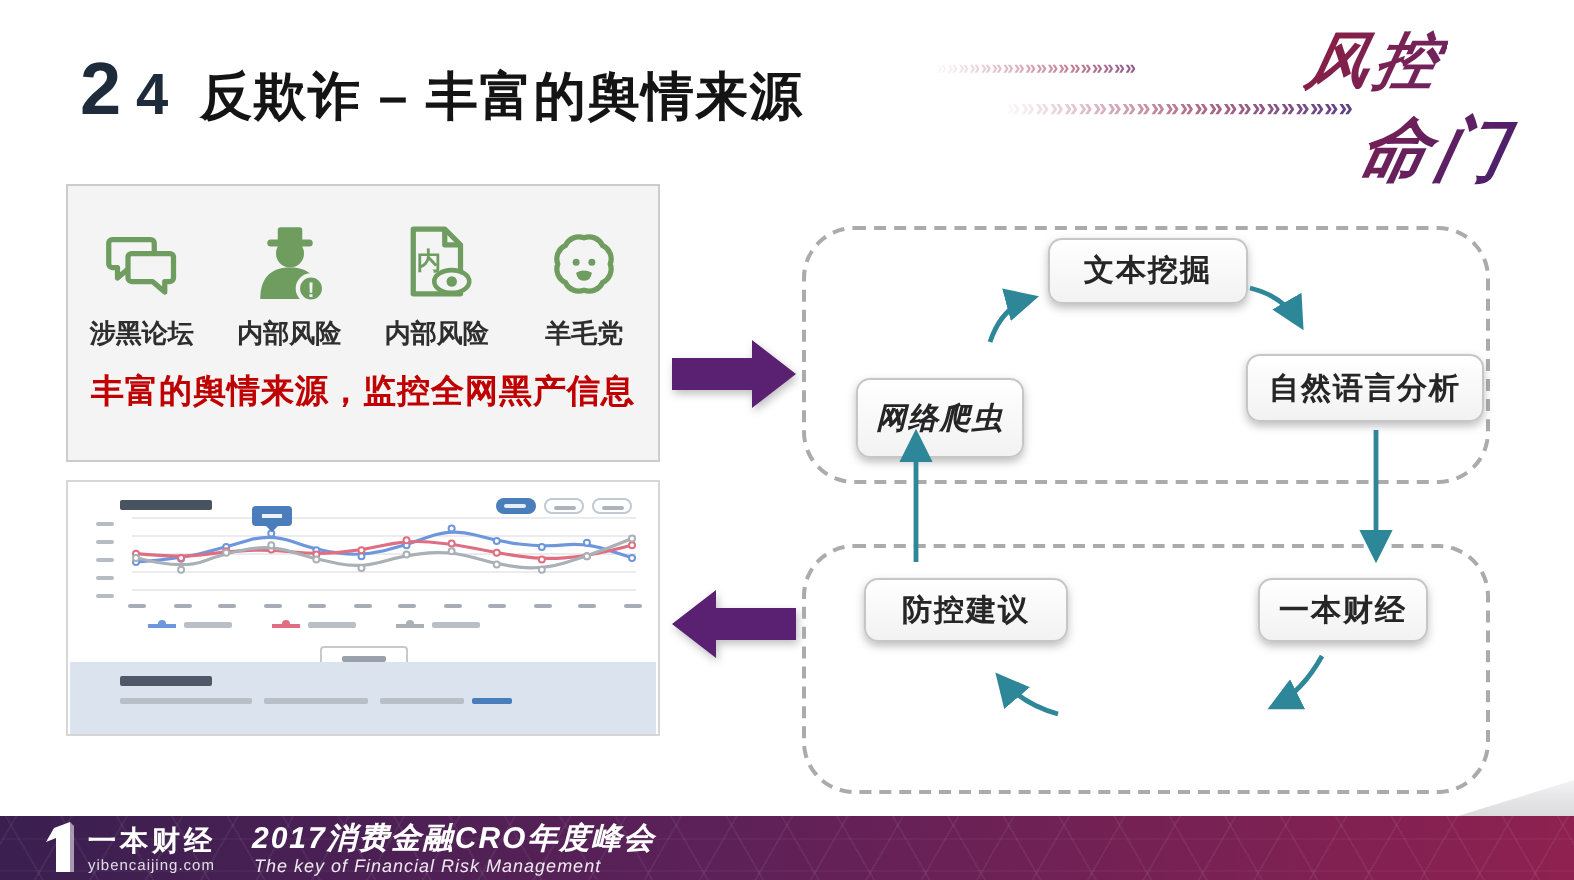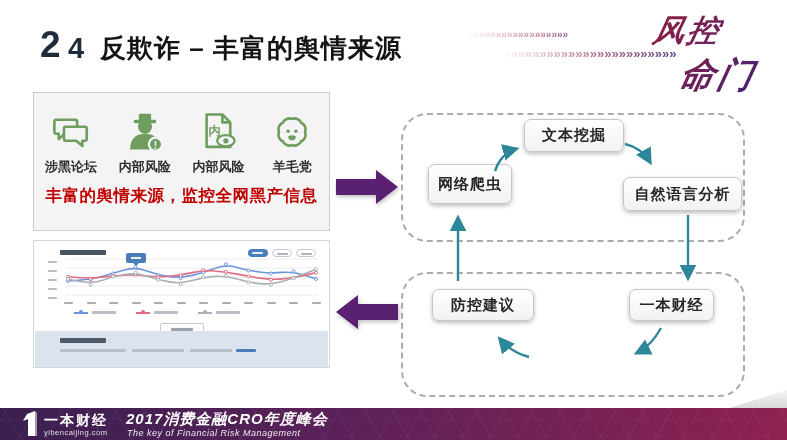--- a/index.html
+++ b/index.html
@@ -73,21 +73,21 @@
   .blockarrow{filter:drop-shadow(1px 2px 2px rgba(0,0,0,.25));}
   .pa-right{left:336px;top:170px;}
   .pa-left{left:336px;top:295px;}
 
   
   .dashed{border:2px dashed #ababab;border-radius:26px;box-sizing:border-box;z-index:1;}
   .dash-top{left:401px;top:113px;width:344px;height:129px;}
   .dash-bottom{left:401px;top:272px;width:344px;height:125px;}
   .node{display:flex;align-items:center;justify-content:center;background:linear-gradient(#ffffff,#f2f2f2);border:1px solid #c6c6c6;border-radius:7px;box-shadow:0 2px 4px rgba(110,110,110,.45);font-size:15px;font-weight:bold;color:#262626;box-sizing:border-box;z-index:3;letter-spacing:1px;}
   .n-mining{left:524px;top:119px;width:100px;height:33px;}
-  .n-crawler{left:428px;top:164px;width:84px;height:40px;}
+  .n-crawler{left:428px;top:189px;width:84px;height:40px;font-style:italic;}
   .n-nlp{left:623px;top:177px;width:119px;height:34px;}
   .n-advice{left:432px;top:289px;width:102px;height:32px;text-align:center;}
   .n-warning{left:629px;top:289px;width:85px;height:32px;}
   .n-leak{left:534px;top:355px;width:104px;height:38px;}
   .flow-arrows{left:395px;top:95px;z-index:4;pointer-events:none;}
 
   
   .corner-deco{right:0;top:390px;width:58px;height:18px;background:linear-gradient(#f3f3f4,#dadadd);clip-path:polygon(100% 0,100% 100%,0 100%);}
   .footer{left:0;top:408px;width:787px;height:44px;background:linear-gradient(90deg,#3a1f50 0%,#5c2158 45%,#8e2150 100%);overflow:hidden;}
   .footer::before{content:'';position:absolute;inset:0;

